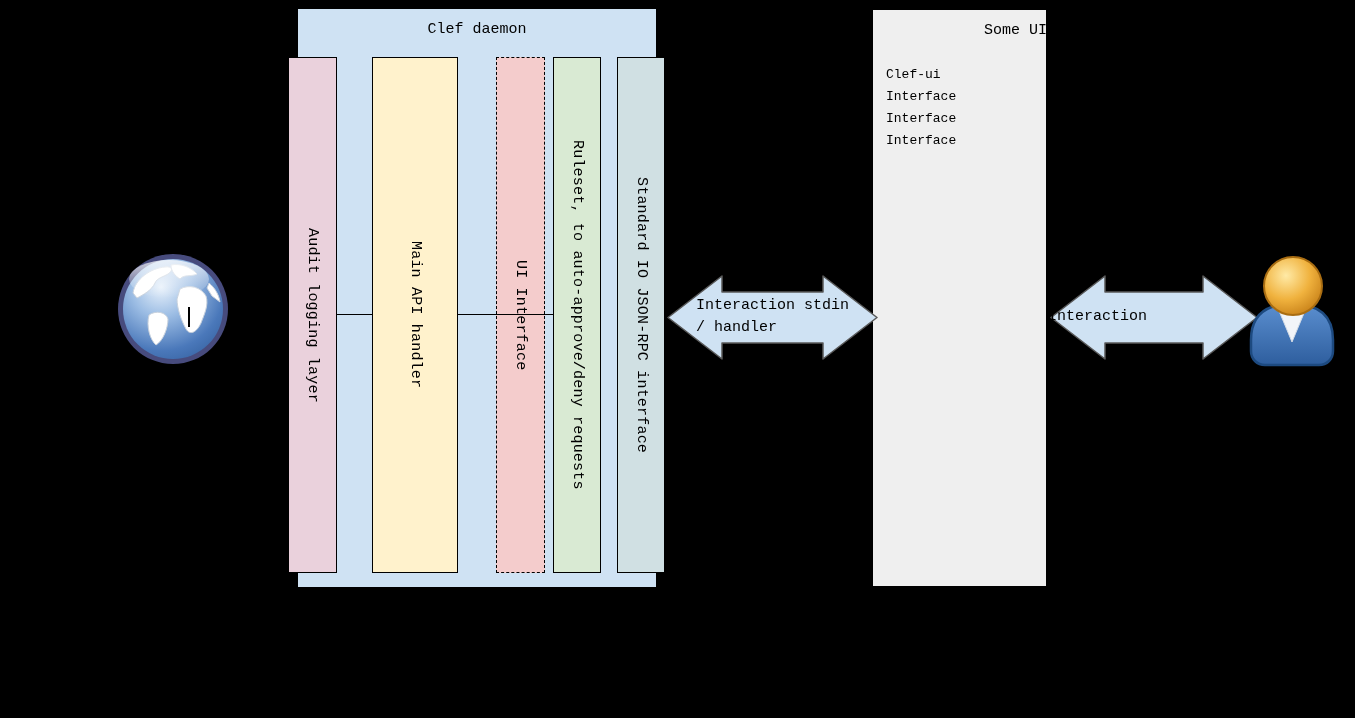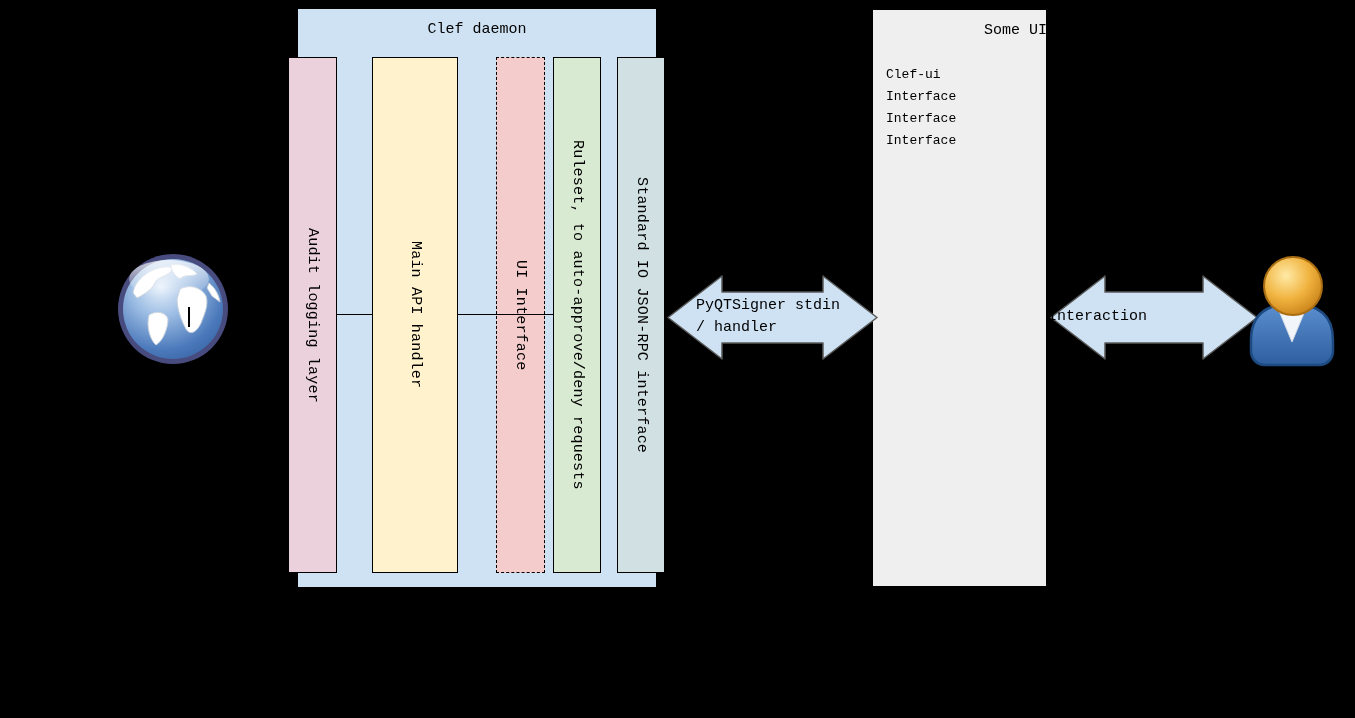--- a/index.html
+++ b/index.html
@@ -92,21 +92,21 @@
     <div>Clef-ui</div>
     <div>Interface</div>
     <div>Interface</div>
     <div>Interface</div>
   </div>
 
   <svg class="arrow-svg arrow1" width="211" height="85" viewBox="0 0 211 85">
     <polygon points="1,42.5 55,1 55,17 156,17 156,1 210,42.5 156,84 156,68 55,68 55,84" fill="#cfe2f3" stroke="#595959" stroke-width="1.5" stroke-linejoin="round"></polygon>
   </svg>
   <div class="arrow-label arrow1-label">
-    <div>PyQTSigner stdin</div>
+    <div>Interaction stdin</div>
     <div>/ handler</div>
   </div>
 
   <svg class="arrow-svg arrow2" width="208" height="85" viewBox="0 0 208 85">
     <polygon points="1,42.5 55,1 55,17 153,17 153,1 207,42.5 153,84 153,68 55,68 55,84" fill="#cfe2f3" stroke="#595959" stroke-width="1.5" stroke-linejoin="round"></polygon>
   </svg>
   <div class="arrow-label arrow2-label">Interaction</div>
 
   <div class="globe-wrap">
     <svg width="112" height="112" viewBox="0 0 112 112">

